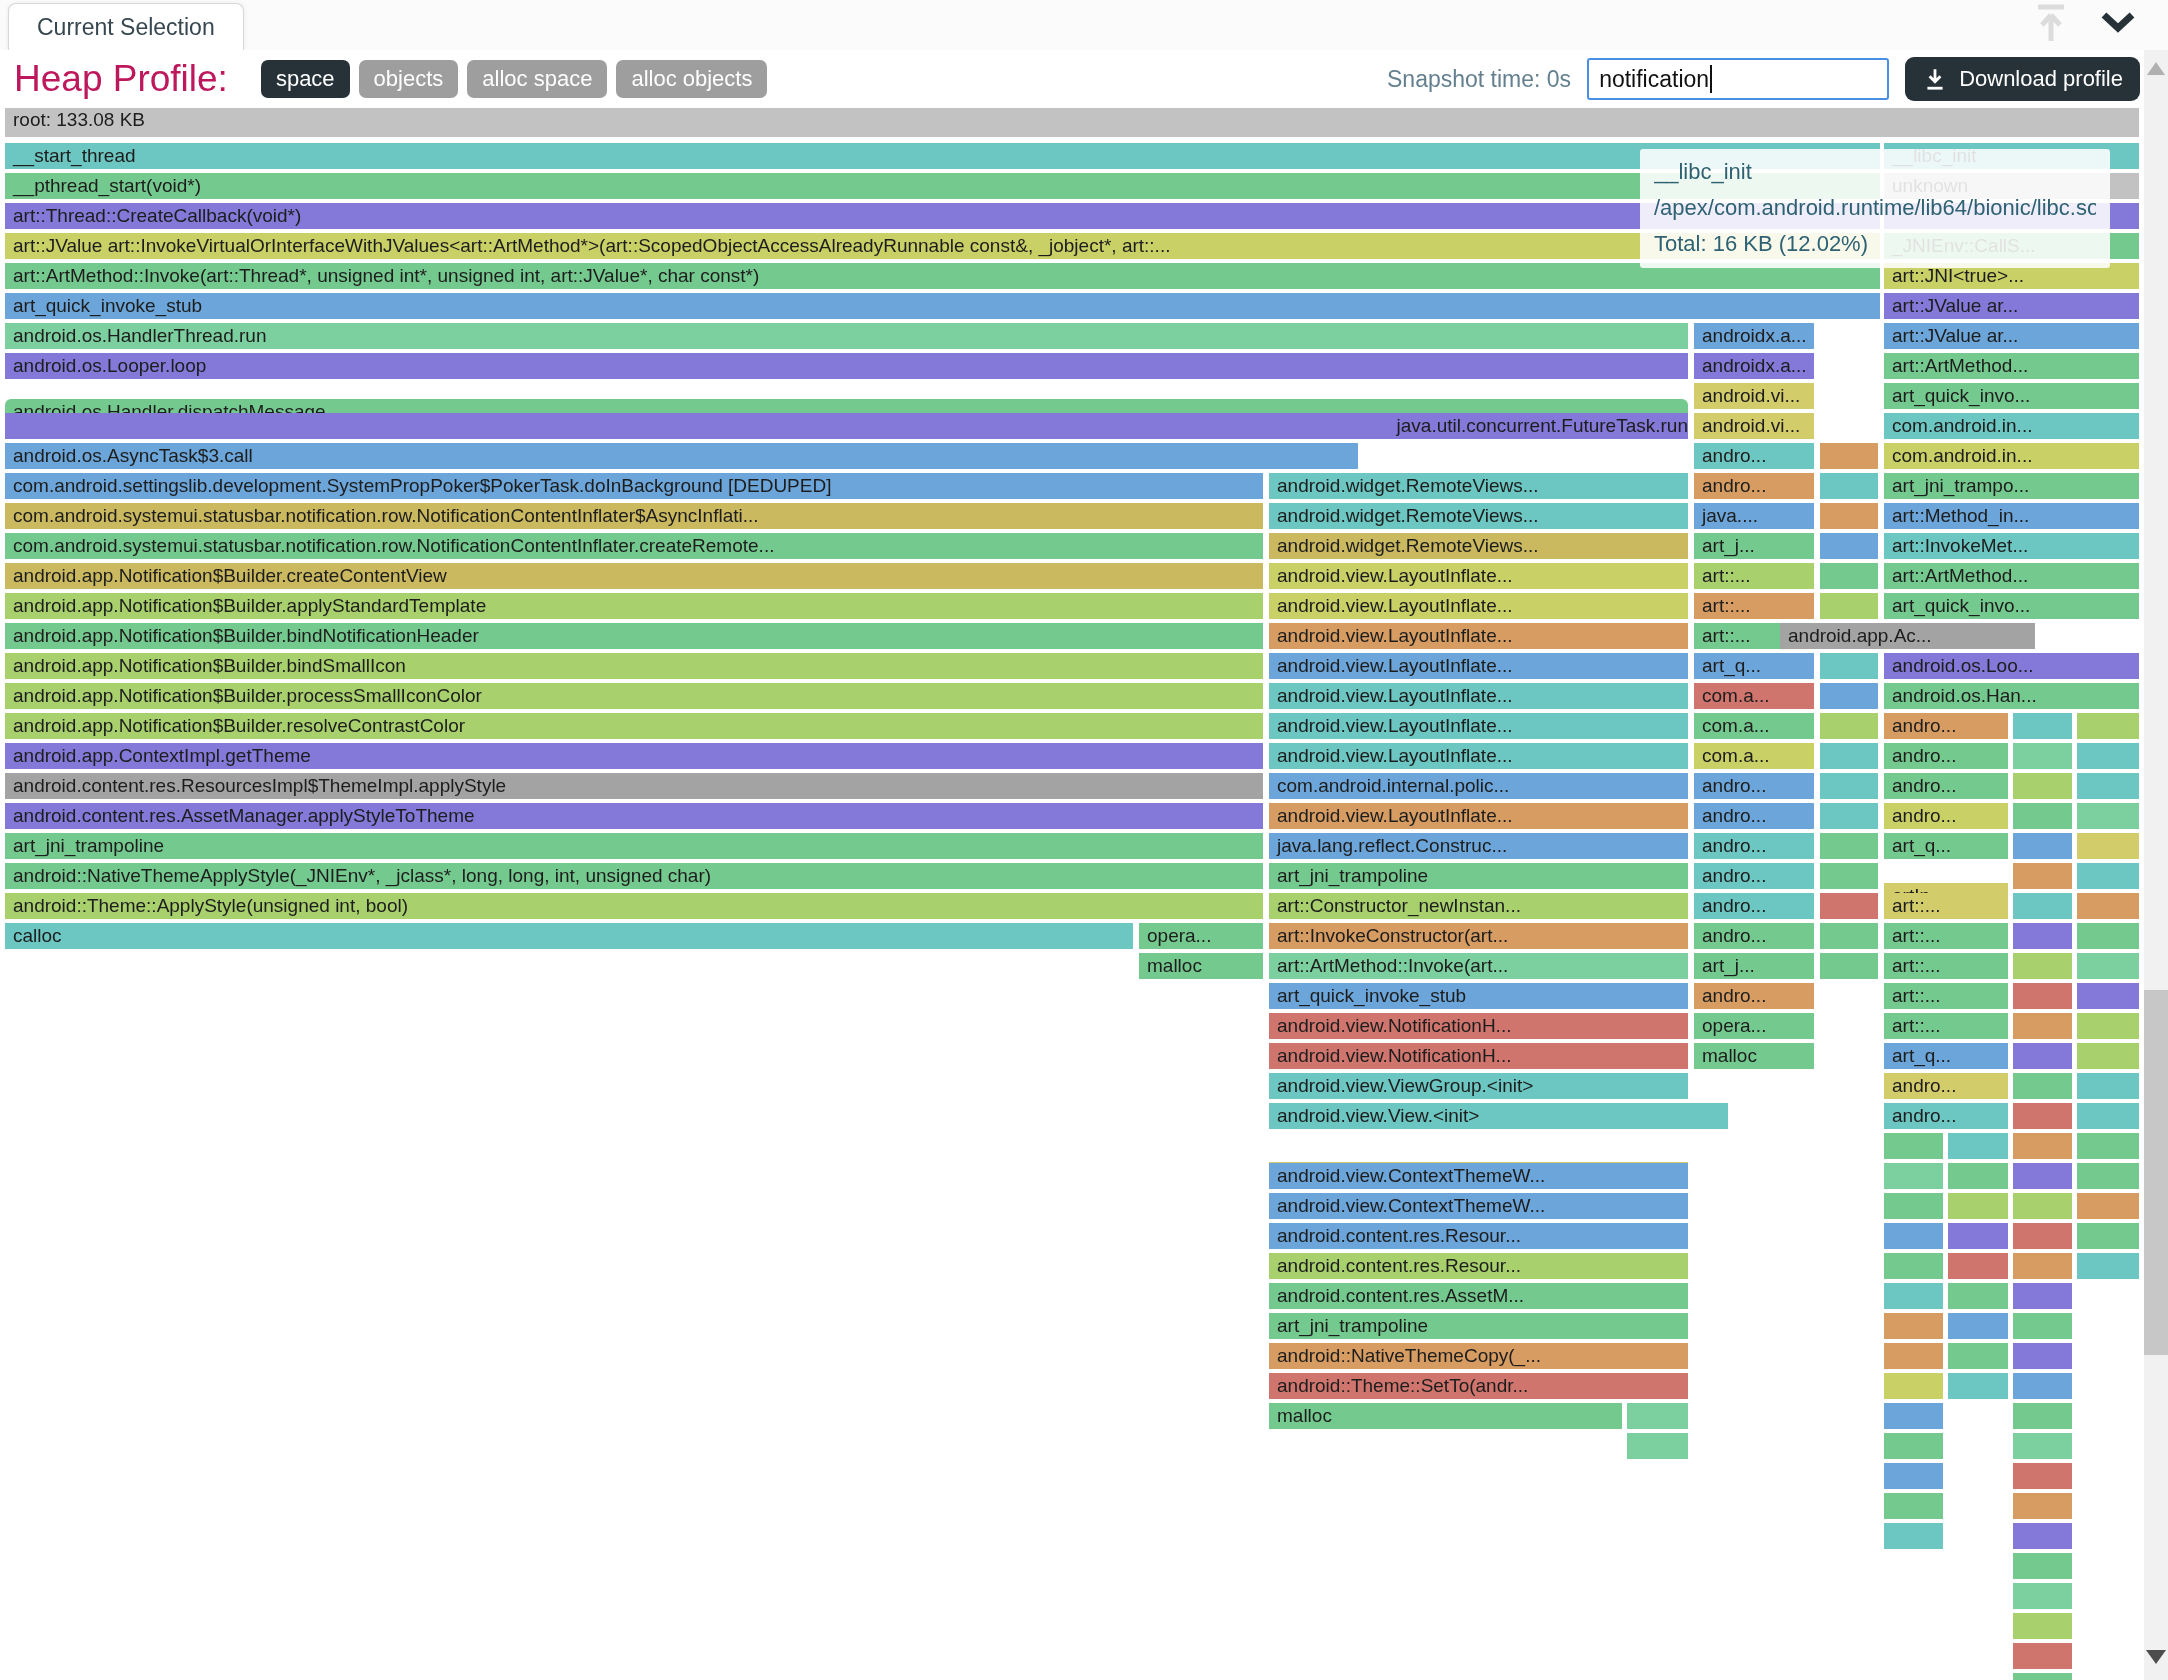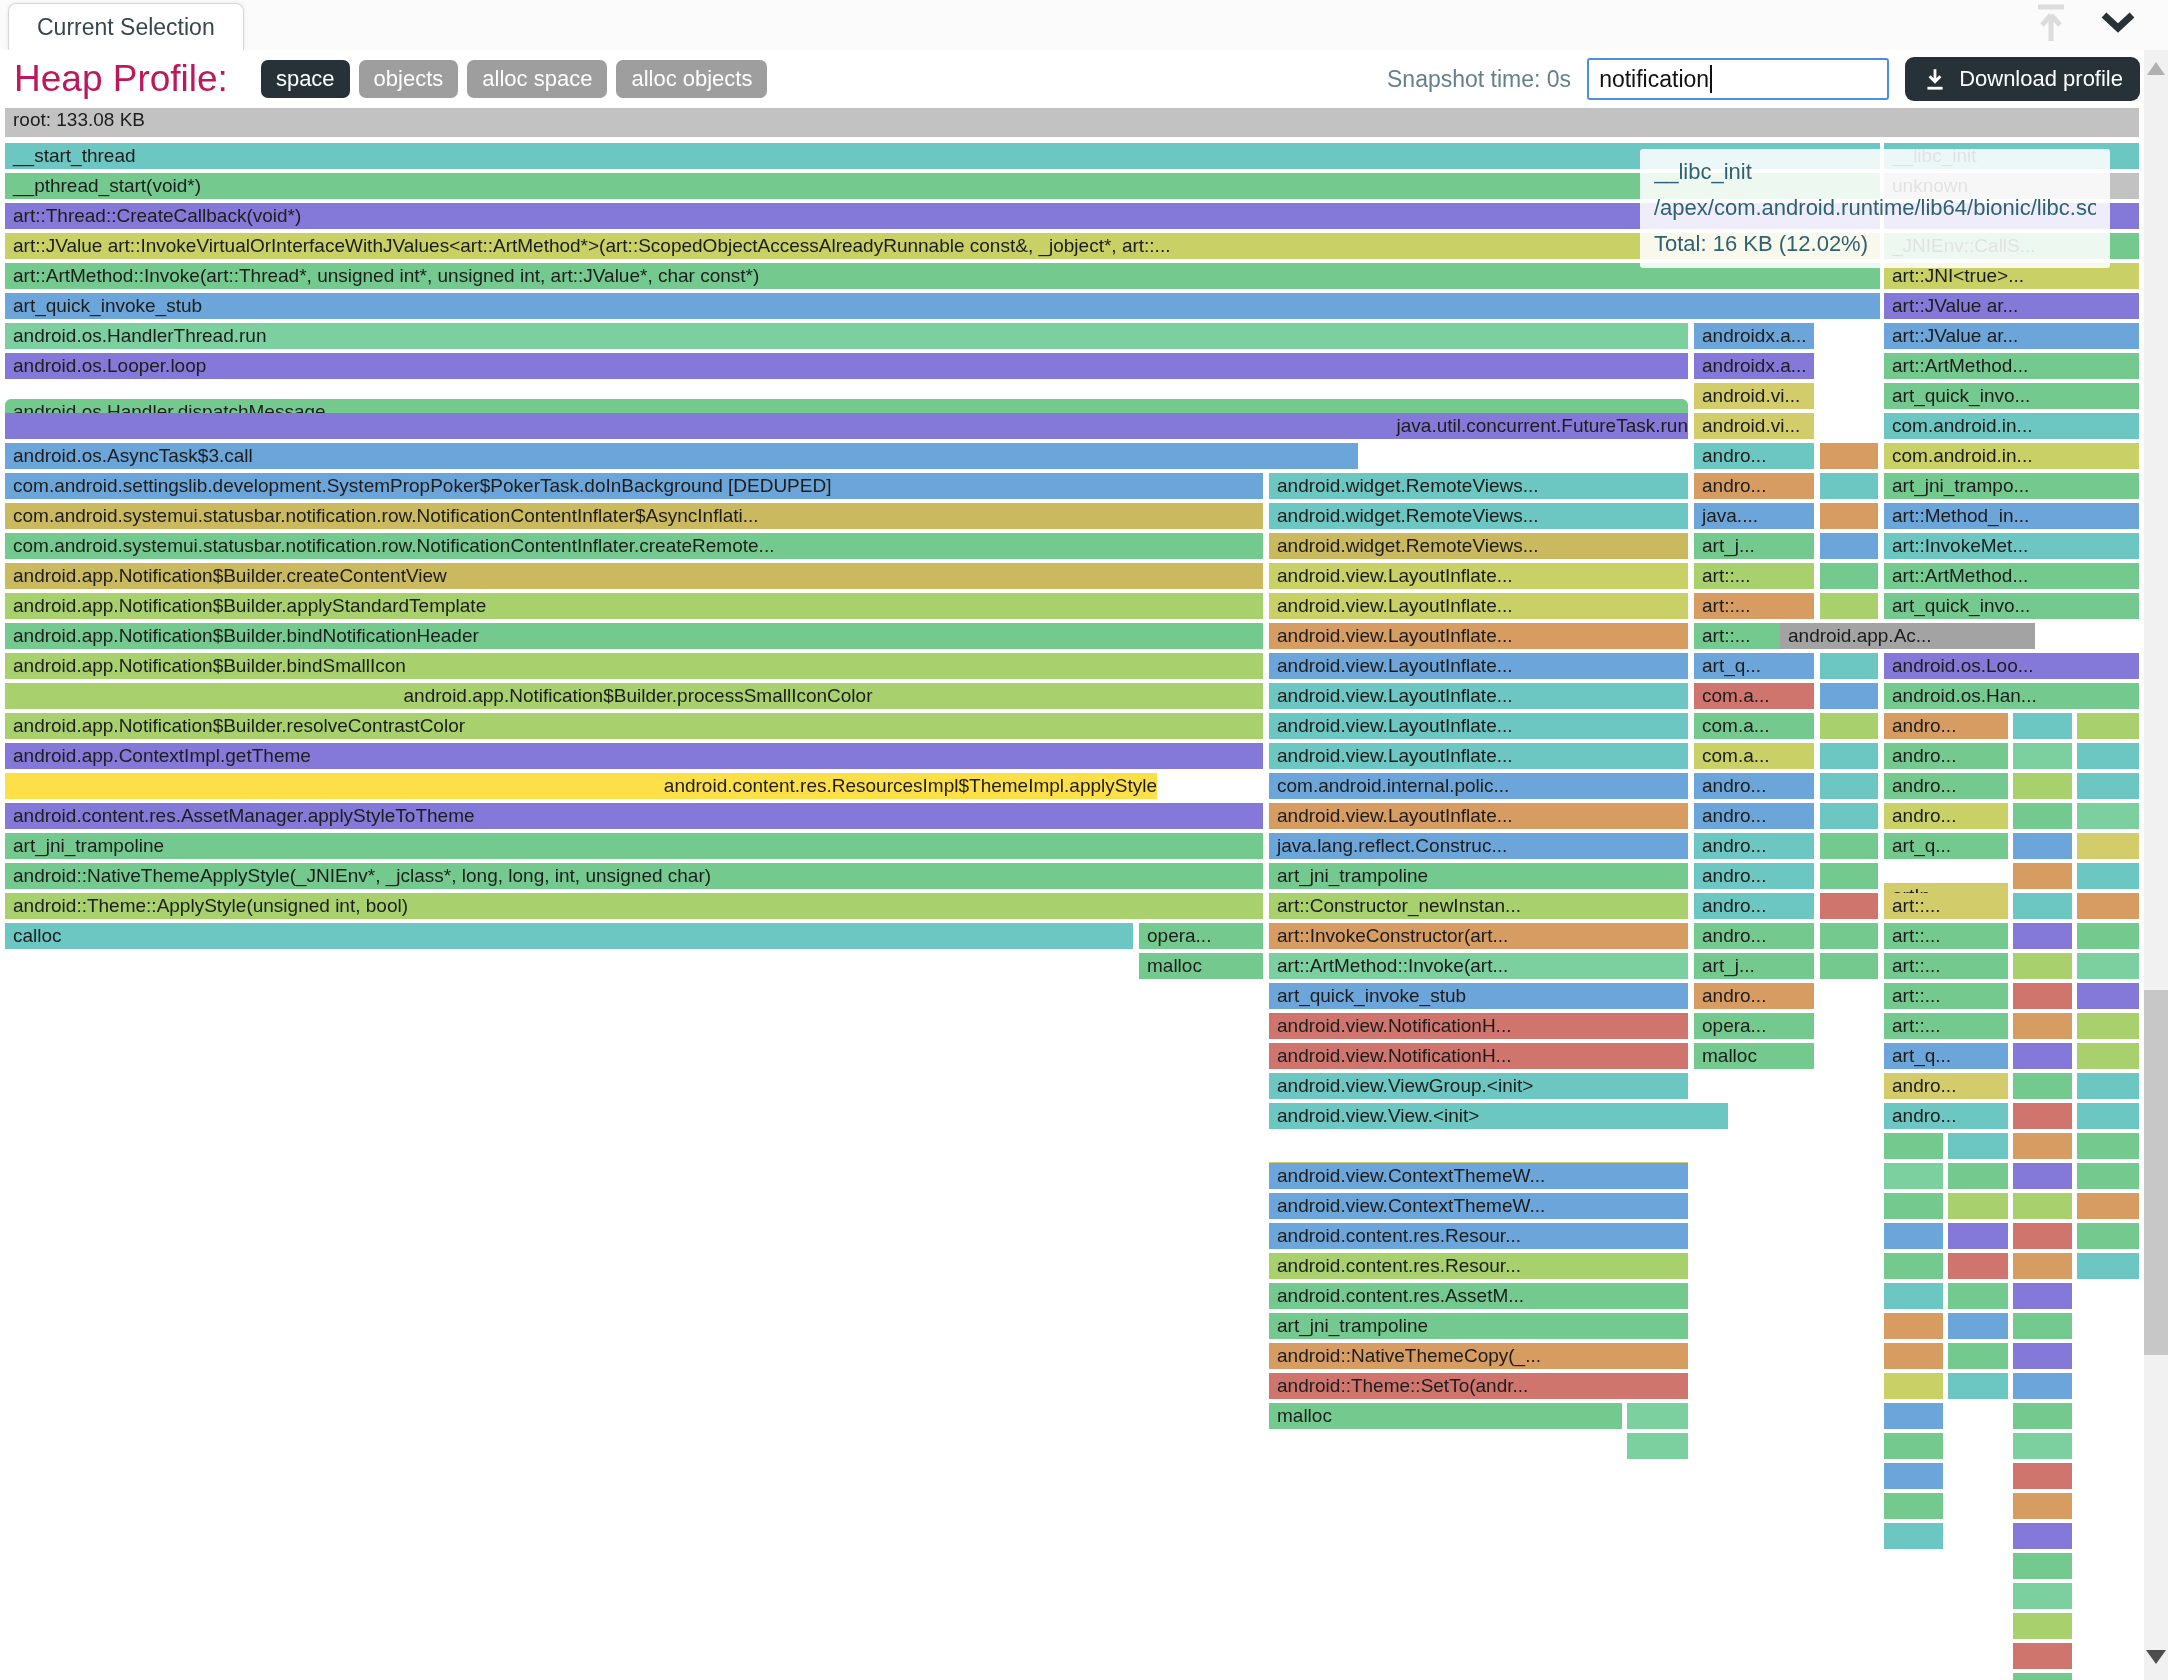--- a/index.html
+++ b/index.html
@@ -136,40 +136,40 @@
       <div class="cell" style="left: 5px; top: 623px; width: 1258px; background: rgb(116, 202, 142);">android.app.Notification$Builder.bindNotificationHeader</div>
       <div class="cell" style="left: 1269px; top: 623px; width: 419px; background: rgb(214, 156, 98);">android.view.LayoutInflate...</div>
       <div class="cell" style="left: 1694px; top: 623px; width: 120px; background: rgb(116, 202, 142);">art::...</div>
       <div class="cell" style="left: 1820px; top: 623px; width: 58px; background: rgb(214, 156, 98);"></div>
       <div class="cell" style="left: 1780px; top: 623px; width: 255px; background: #a3a3a3;">android.app.Ac...</div>
       <div class="cell" style="left: 5px; top: 653px; width: 1258px; background: rgb(168, 208, 109);">android.app.Notification$Builder.bindSmallIcon</div>
       <div class="cell" style="left: 1269px; top: 653px; width: 419px; background: rgb(107, 165, 217);">android.view.LayoutInflate...</div>
       <div class="cell" style="left: 1694px; top: 653px; width: 120px; background: rgb(107, 165, 217);">art_q...</div>
       <div class="cell" style="left: 1820px; top: 653px; width: 58px; background: rgb(108, 198, 193);"></div>
       <div class="cell" style="left: 1884px; top: 653px; width: 255px; background: rgb(132, 120, 216);">android.os.Loo...</div>
-      <div class="cell" style="left: 5px; top: 683px; width: 1258px; background: rgb(168, 208, 109); text-align: center;">android.app.Notification$Builder.processSmallIconColor</div>
+      <div class="cell" style="left: 5px; top: 683px; width: 1258px; background: rgb(168, 208, 109);">android.app.Notification$Builder.processSmallIconColor</div>
       <div class="cell" style="left: 1269px; top: 683px; width: 419px; background: rgb(108, 198, 193);">android.view.LayoutInflate...</div>
       <div class="cell" style="left: 1694px; top: 683px; width: 120px; background: rgb(208, 117, 110);">com.a...</div>
       <div class="cell" style="left: 1820px; top: 683px; width: 58px; background: rgb(107, 165, 217);"></div>
       <div class="cell" style="left: 1884px; top: 683px; width: 255px; background: rgb(116, 202, 142);">android.os.Han...</div>
       <div class="cell" style="left: 5px; top: 713px; width: 1258px; background: rgb(168, 208, 109);">android.app.Notification$Builder.resolveContrastColor</div>
       <div class="cell" style="left: 1269px; top: 713px; width: 419px; background: rgb(108, 198, 193);">android.view.LayoutInflate...</div>
       <div class="cell" style="left: 1694px; top: 713px; width: 120px; background: rgb(116, 202, 142);">com.a...</div>
       <div class="cell" style="left: 1820px; top: 713px; width: 58px; background: rgb(168, 208, 109);"></div>
       <div class="cell" style="left: 1884px; top: 713px; width: 124px; background: rgb(214, 156, 98);">andro...</div>
       <div class="cell" style="left: 2013px; top: 713px; width: 59px; background: rgb(108, 198, 193);"></div>
       <div class="cell" style="left: 2077px; top: 713px; width: 62px; background: rgb(168, 208, 109);"></div>
       <div class="cell" style="left: 5px; top: 743px; width: 1258px; background: rgb(132, 120, 216);">android.app.ContextImpl.getTheme</div>
       <div class="cell" style="left: 1269px; top: 743px; width: 419px; background: rgb(108, 198, 193);">android.view.LayoutInflate...</div>
       <div class="cell" style="left: 1694px; top: 743px; width: 120px; background: rgb(201, 208, 102);">com.a...</div>
       <div class="cell" style="left: 1820px; top: 743px; width: 58px; background: rgb(108, 198, 193);"></div>
       <div class="cell" style="left: 1884px; top: 743px; width: 124px; background: rgb(116, 202, 142);">andro...</div>
       <div class="cell" style="left: 2013px; top: 743px; width: 59px; background: rgb(124, 207, 159);"></div>
       <div class="cell" style="left: 2077px; top: 743px; width: 62px; background: rgb(108, 198, 193);"></div>
-      <div class="cell" style="left: 5px; top: 773px; width: 1152px; background: #fde047; text-align: right;">android.content.res.ResourcesImpl$ThemeImpl.applyStyle</div>
+      <div class="cell" style="left: 5px; top: 773px; width: 1258px; background: #a3a3a3;">android.content.res.ResourcesImpl$ThemeImpl.applyStyle</div>
       <div class="cell" style="left: 1269px; top: 773px; width: 419px; background: rgb(107, 165, 217);">com.android.internal.polic...</div>
       <div class="cell" style="left: 1694px; top: 773px; width: 120px; background: rgb(107, 165, 217);">andro...</div>
       <div class="cell" style="left: 1820px; top: 773px; width: 58px; background: rgb(108, 198, 193);"></div>
       <div class="cell" style="left: 1884px; top: 773px; width: 124px; background: rgb(116, 202, 142);">andro...</div>
       <div class="cell" style="left: 2013px; top: 773px; width: 59px; background: rgb(168, 208, 109);"></div>
       <div class="cell" style="left: 2077px; top: 773px; width: 62px; background: rgb(108, 198, 193);"></div>
       <div class="cell" style="left: 5px; top: 803px; width: 1258px; background: rgb(132, 120, 216);">android.content.res.AssetManager.applyStyleToTheme</div>
       <div class="cell" style="left: 1269px; top: 803px; width: 419px; background: rgb(214, 156, 98);">android.view.LayoutInflate...</div>
       <div class="cell" style="left: 1694px; top: 803px; width: 120px; background: rgb(107, 165, 217);">andro...</div>
       <div class="cell" style="left: 1820px; top: 803px; width: 58px; background: rgb(108, 198, 193);"></div>

